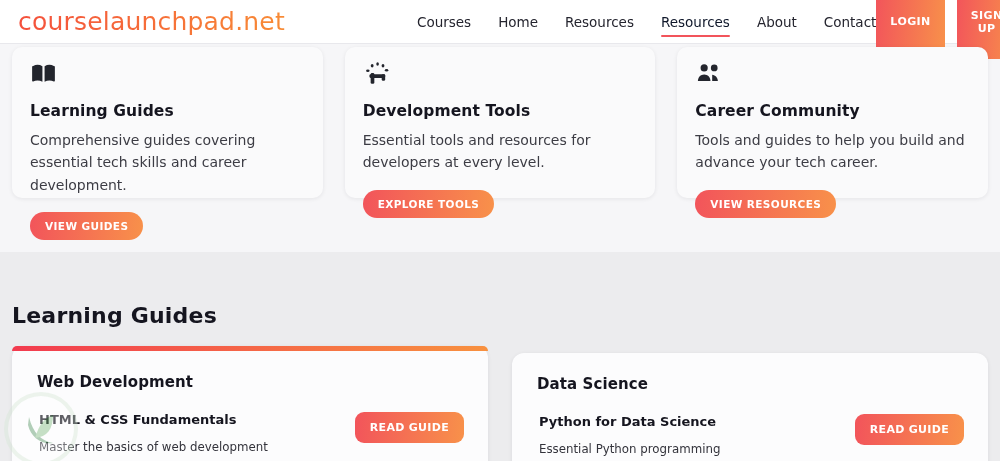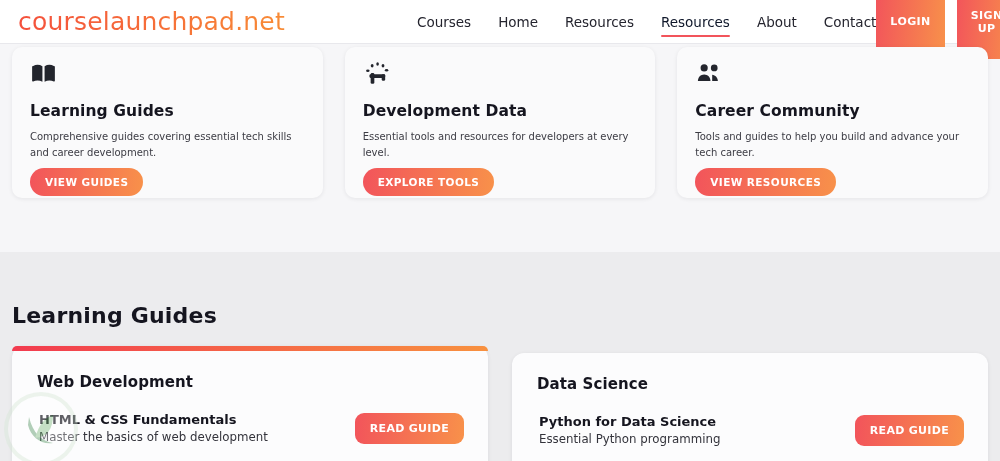--- a/index.html
+++ b/index.html
@@ -53,21 +53,21 @@
   .resources-strip { background: #f6f6f8; padding: 3px 12px 54px; }
   .cards-row { display: flex; gap: 22px; }
   .res-card {
     flex: 1; background: #fafafb; border-radius: 10px;
     box-shadow: 0 1px 4px rgba(30,30,40,0.08);
     padding: 14px 18px 0; height: 151px;
   }
   .res-icon { width: 27px; height: 26px; display: block; }
   .res-title { font-size: 15.5px; font-weight: bold; margin: 15px 0 0; letter-spacing: 0.1px; }
   .res-desc {
-    font-size: 10px; color: #3c3c44; margin: 9px 0 7px;
+    font-size: 14px; color: #3c3c44; margin: 9px 0 16px;
     line-height: 1.6; max-width: 285px;
   }
   .res-cta {
     margin-top: 0; padding: 8px 15px; border-radius: 14px;
     font-size: 10.5px; letter-spacing: 0.4px; text-align: right;
   }
 
   
   .guides-section { padding: 0 12px; }
   .section-heading {
@@ -83,25 +83,25 @@
   .guide-card .top-bar {
     height: 5px; border-radius: 12px 12px 0 0;
     background: linear-gradient(90deg, #f23b4f, #f8913f);
     display: none;
   }
   .guide-card.highlighted .top-bar { display: block; }
   .guide-card.plain { margin-top: 7px; }
   .guide-card-inner { padding: 15px 24px 26px 18px; }
   .cat-title { font-size: 15px; font-weight: bold; margin: 7px; letter-spacing: 0.1px; }
   .guide-row {
-    display: flex; justify-content: space-between; align-items: flex-end;
+    display: flex; justify-content: space-between; align-items: flex-start;
     margin: 21px 0 0 9px;
   }
   .guide-title { font-size: 13px; font-weight: bold; color: #15151f; }
-  .guide-sub { font-size: 11.8px; color: #33333b; margin-top: 3px; }
+  .guide-sub { font-size: 11.8px; color: #33333b; margin-top: 13px; }
   .read-btn { padding: 9px 15px; border-radius: 9px; font-size: 11px; letter-spacing: 0.3px; }
 
   
   .watermark { position: absolute; left: 4px; top: 392px; opacity: 0.42; pointer-events: none; }
   .wm-circle {
     width: 74px; height: 74px; border-radius: 50%;
     background: rgba(255,255,255,0.75);
     border: 4px solid rgba(210,228,210,0.9);
     display: flex; align-items: center; justify-content: center;
   }
@@ -145,21 +145,21 @@
           <ellipse cx="4" cy="9" rx="1.6" ry="1.2"></ellipse>
           <ellipse cx="8" cy="4.4" rx="1.3" ry="1.6"></ellipse>
           <ellipse cx="13" cy="2.8" rx="1.2" ry="1.6"></ellipse>
           <ellipse cx="18" cy="4.4" rx="1.3" ry="1.6"></ellipse>
           <ellipse cx="21.3" cy="8.6" rx="1.6" ry="1.2"></ellipse>
           <rect x="5.5" y="12.2" width="14.5" height="3.4" rx="1.2"></rect>
           <rect x="6.6" y="11" width="3.4" height="10" rx="1.2"></rect>
           <rect x="16.8" y="12.2" width="3.2" height="6" rx="1.2"></rect>
         </g>
       </svg>
-      <h3 class="res-title">Development Data</h3>
+      <h3 class="res-title">Development Tools</h3>
       <p class="res-desc">Essential tools and resources for developers at every level.</p>
       <button class="btn-grad res-cta">EXPLORE TOOLS</button>
     </div>
 
     <div class="res-card">
       <svg class="res-icon" viewBox="0 0 24 24">
         <g fill="#23252d">
           <circle cx="8" cy="6.4" r="3.3"></circle>
           <path d="M2.2 18.5c0-3.4 2.6-6 5.8-6s5.8 2.6 5.8 6z"></path>
           <circle cx="17.3" cy="6.4" r="3.1"></circle>

